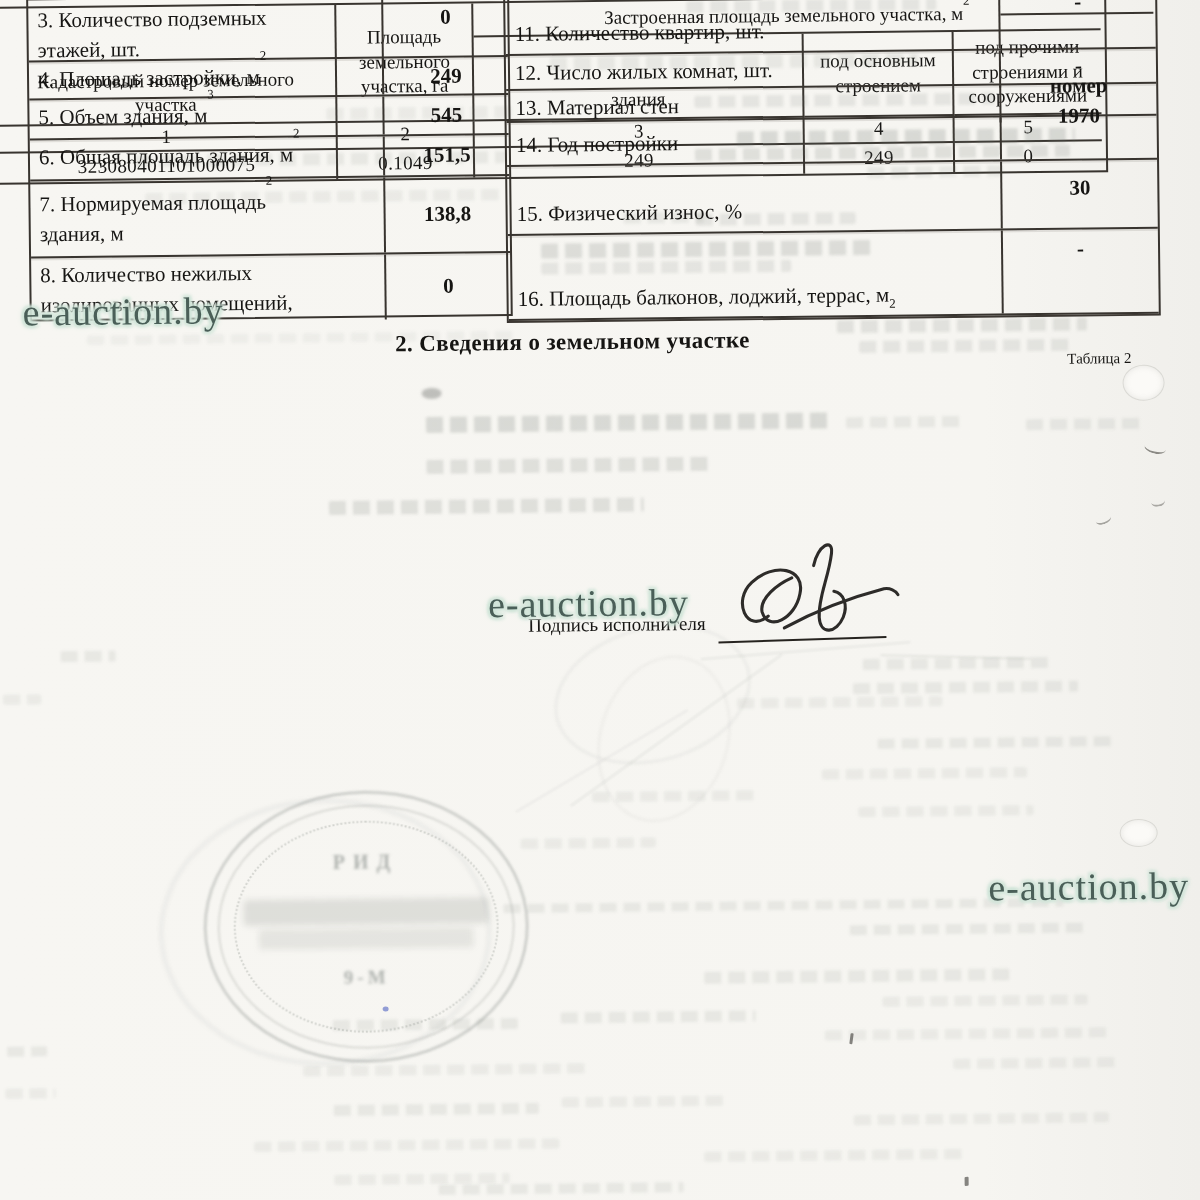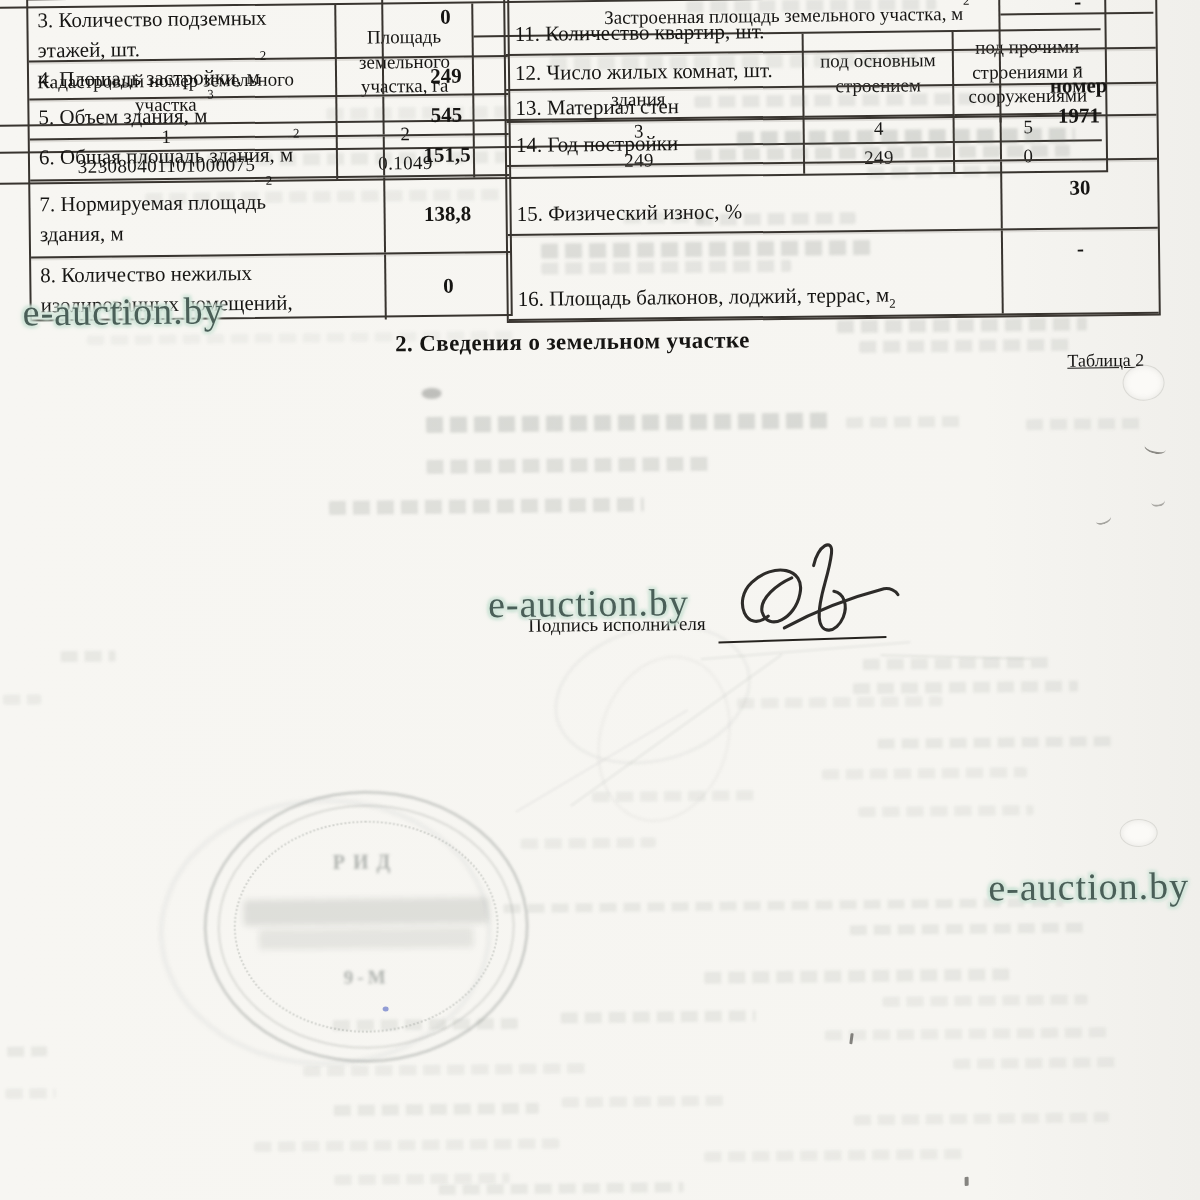--- a/index.html
+++ b/index.html
@@ -42,21 +42,21 @@
   #tableB .tv{align-items:flex-start;}
   #tableB .tr:nth-child(1) .tv{padding-top:3px;}
   #tableB .tr:nth-child(2) .tv{padding-top:4px;}
   #tableB .tr:nth-child(3) .tv{transform:translateY(-11px);}
   #tableB .tr:nth-child(4) .tv{transform:translateY(-13px);}
   #tableB .tr:nth-child(5) .tv{padding-top:15px;}
   #tableB .tr:nth-child(6) .tv{padding-top:7px;}
   .seg{position:absolute;background:#38342f;}
 
   .sec-title{left:398px;top:329px;font-size:23px;font-weight:bold;letter-spacing:.4px;z-index:2;}
-  .tbl-cap{left:1070px;top:356px;font-size:18px;z-index:2;text-decoration:underline;}
+  .tbl-cap{left:1070px;top:356px;font-size:15px;z-index:2;}
 
   #tableC{left:53px;top:392px;width:1109px;display:grid;z-index:2;
           grid-template-columns:341px 137px 330px 150px 147px;
           grid-template-rows:34px 84px 27px 29px;
           border:2px solid #38342f;box-sizing:content-box;}
   #tableC>div{box-sizing:border-box;border-right:2px solid #38342f;border-bottom:2px solid #38342f;
           display:flex;flex-direction:column;align-items:center;justify-content:center;
           font-size:19px;line-height:1.3;text-align:center;}
   #tableC>.noR{border-right:none;} #tableC>.noB{border-bottom:none;}
   .hdr-bot{justify-content:flex-end !important;padding-bottom:5px;}
@@ -245,21 +245,21 @@
       <div class="tv">
             <span>номер</span>
           </div>
     </div>
     <div class="tr">
       <div class="tl">
             <span class="prewrap">14. Год постройки</span>
             <sup class="s"></sup>
           </div>
       <div class="tv">
-            <span>1971</span>
+            <span>1970</span>
           </div>
     </div>
     <div class="tr">
       <div class="tl">
             <span class="prewrap">15. Физический износ, %</span>
             <sup class="s"></sup>
           </div>
       <div class="tv">
             <span>30</span>
           </div>

